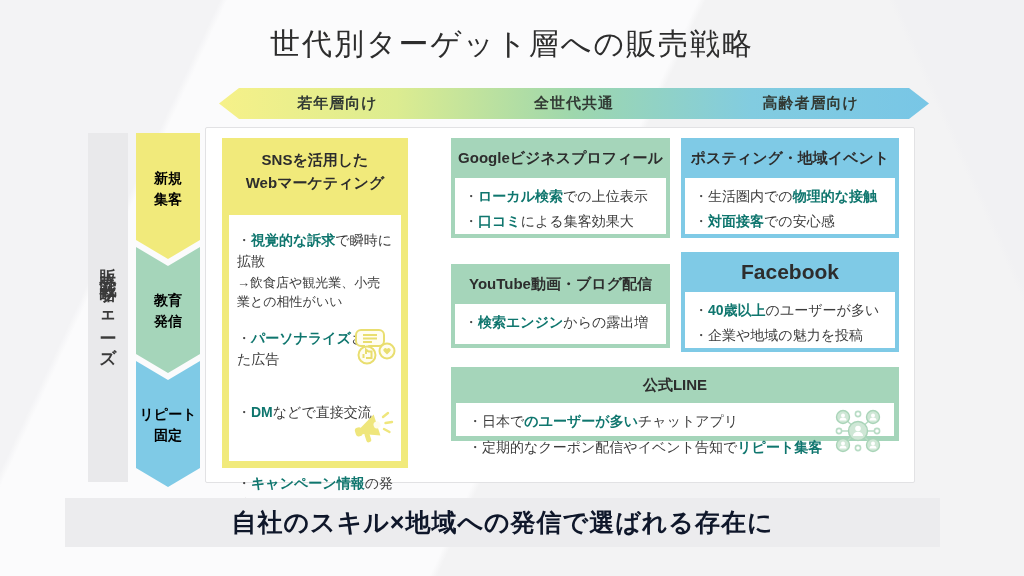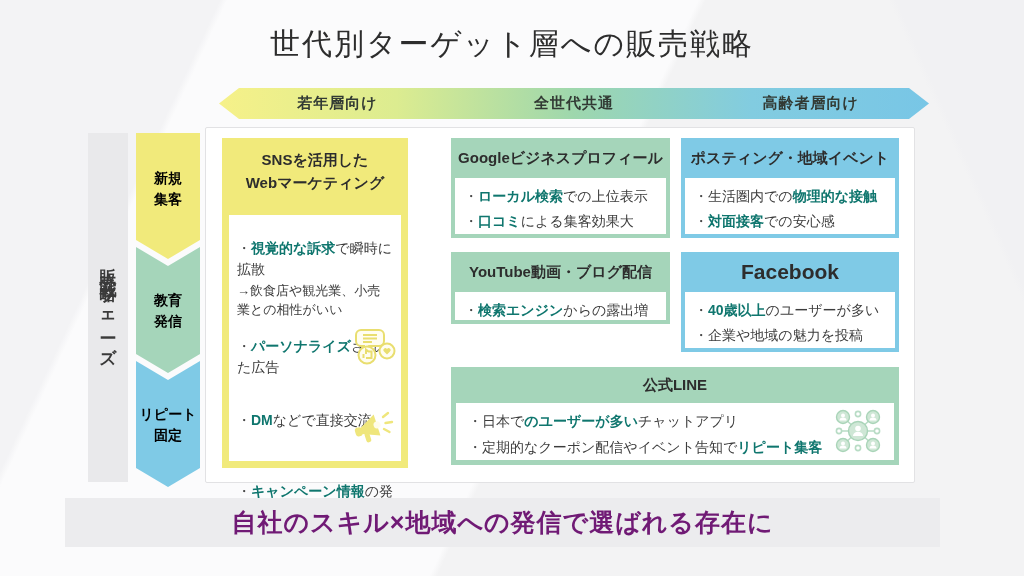--- a/index.html
+++ b/index.html
@@ -60,47 +60,47 @@
   .card .bd{position:absolute;background:#ffffff;color:#3d3d3d;box-sizing:border-box;}
   .card .bd b{font-weight:700;color:#0f766e;}
 
   .card-yellow{background:var(--yellow,#f1ea7b);}
   .card-green{background:var(--green,#a5d5ba);}
   .card-blue{background:var(--blue,#7fcae6);}
 
   .card-sns{left:222px;top:138px;width:186px;height:330px;}
   .card-sns .hd{padding-top:11px;font-size:15px;line-height:1.5;}
   .card-sns .hd .platform{display:block;font-size:19px;font-weight:500;letter-spacing:0.5px;margin-top:2px;}
-  .card-sns .bd{left:7px;right:7px;top:77px;bottom:7px;padding:23px 8px;font-size:14px;line-height:1.5;}
+  .card-sns .bd{left:7px;right:7px;top:77px;bottom:7px;padding:15px 8px;font-size:14px;line-height:1.5;}
   .card-sns .bd .sub{font-size:13px;line-height:1.45;margin-top:2px;}
   .card-sns .bd .b2{margin-top:16px;}
   .card-sns .bd .b3{margin-top:32px;}
   .card-sns .bd .b4{margin-top:50px;}
   .icon-chat{position:absolute;right:4px;top:112px;}
   .icon-mega{position:absolute;right:6px;bottom:8px;}
 
   .card-google{left:451px;top:138px;width:219px;height:100px;}
-  .card-youtube{left:451px;top:252px;width:219px;height:72px;}
+  .card-youtube{left:451px;top:264px;width:219px;height:84px;}
   .card-posting{left:681px;top:138px;width:218px;height:100px;}
   .card-facebook{left:681px;top:252px;width:218px;height:100px;}
   .card-sm .hd{height:40px;line-height:40px;font-size:15px;}
   .card-facebook .hd{font-size:21px;border-radius:18px;}
   .card-sm .bd{left:4px;right:4px;top:40px;bottom:4px;padding:6px 9px;font-size:14px;line-height:1.75;}
 
-  .card-line{left:451px;top:367px;width:448px;height:98px;}
+  .card-line{left:451px;top:367px;width:448px;height:74px;}
   .card-line .hd{height:36px;line-height:36px;font-size:15px;}
   .card-line .bd{left:5px;right:5px;top:36px;bottom:5px;padding:6px 12px;font-size:14px;line-height:1.85;}
   .icon-network{position:absolute;right:8px;top:1px;}
 
   
   .footer-banner{
     position:absolute;left:65px;top:498px;width:875px;height:49px;
     background:var(--banner_bg,#ececee);
     display:flex;align-items:center;justify-content:center;
-    font-size:25px;font-weight:700;color:#701a75;letter-spacing:1px;
+    font-size:25px;font-weight:700;color:#0f172a;letter-spacing:1px;
   }
 </style>
 </head>
 <body>
 
 <div class="slide">
 
   <h1 class="title">世代別ターゲット層への販売戦略</h1>
 
   <div class="gen-arrow">

